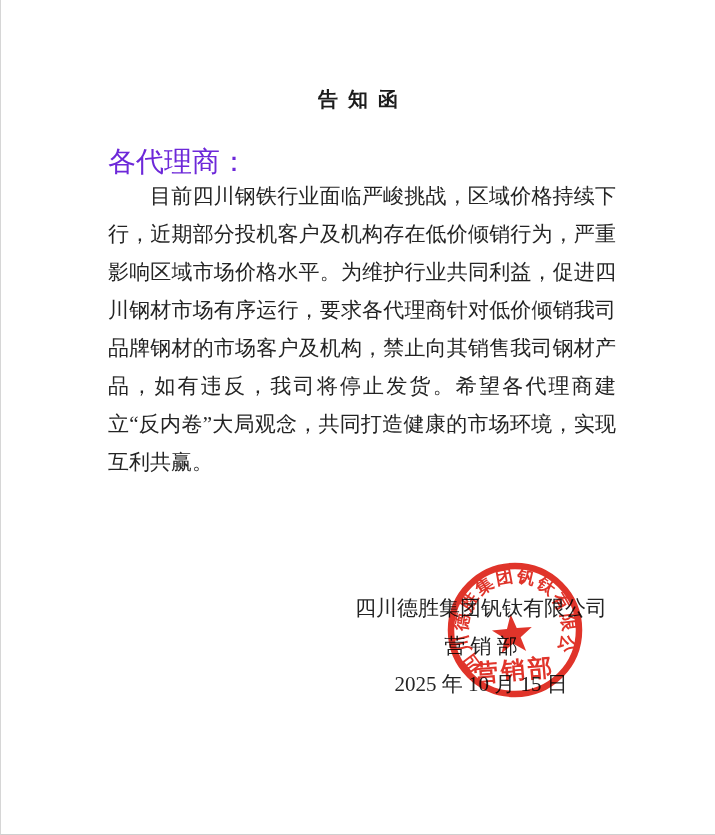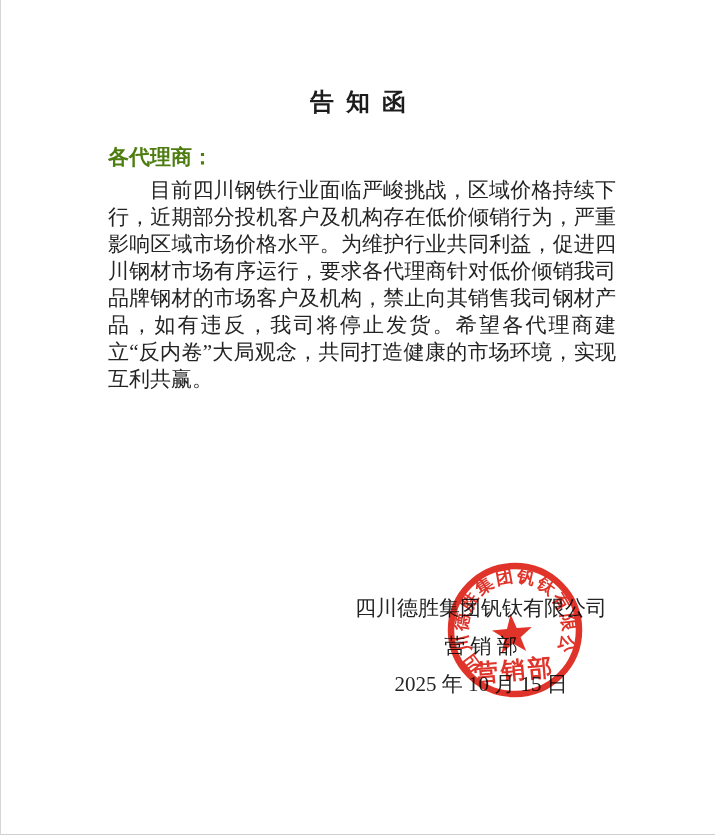--- a/index.html
+++ b/index.html
@@ -18,43 +18,43 @@
     font-family: "Liberation Serif", "DejaVu Serif", serif;
     color: #222222;
     overflow: hidden;
   }
   .doc-title {
     position: absolute;
     top: 86px;
     left: 0;
     width: 100%;
     text-align: center;
-    font-size: 24px;
+    font-size: 20px;
     font-weight: bold;
     color: #1c1c1c;
     white-space: pre;
   }
   .salutation {
     position: absolute;
     top: 143px;
     left: 107px;
-    font-size: 21px;
-    font-weight: bold;
-    color: #4d7c0f;
+    font-size: 28px;
+    font-weight: normal;
+    color: #6d28d9;
   }
   .body-text {
     position: absolute;
     top: 177px;
     left: 107px;
     width: 508px;
   }
   .body-text p {
     margin: 0;
     font-size: 21px;
-    line-height: 27px;
+    line-height: 38px;
     text-align: justify;
     text-indent: 42px;
     color: #242424;
   }
   .signature {
     position: absolute;
     top: 589px;
     left: 330px;
     width: 300px;
     text-align: center;

